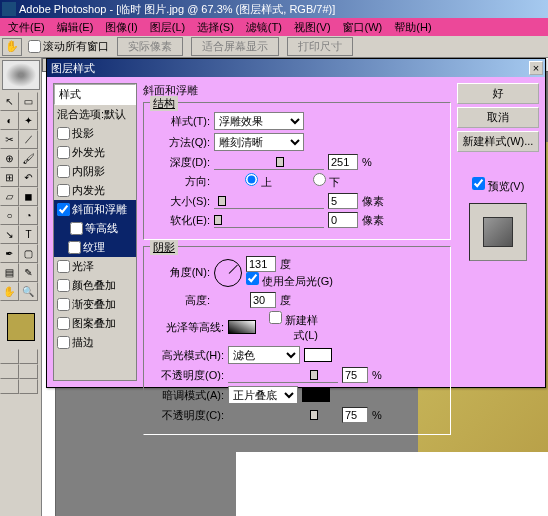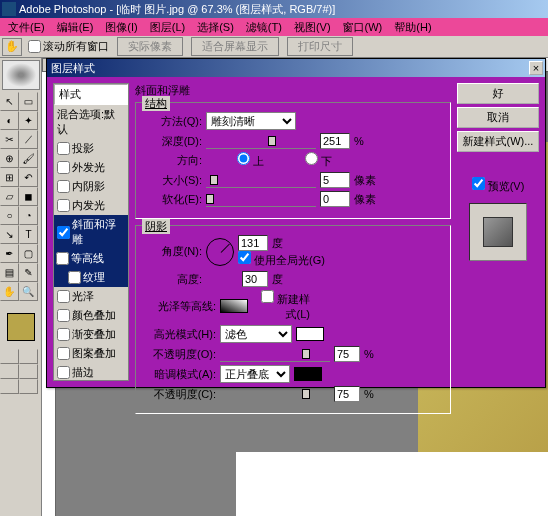--- a/index.html
+++ b/index.html
@@ -23,25 +23,25 @@
 .sep { height: 4px; }
 .mini-grid { display: flex; flex-wrap: wrap; width: 40px; margin-top: 4px; }
 .mini-grid div { width: 19px; height: 15px; border: 1px outset #d4d0c8; }
 .canvas-area { flex: 1; background: #808080; position: relative; }
 .ruler-h { position: absolute; top: 0; left: 14px; right: 0; height: 14px; background: #fff; border-bottom: 1px solid #666; }
 .ruler-v { position: absolute; top: 14px; left: 0; width: 14px; bottom: 0; background: #fff; border-right: 1px solid #666; }
 .ruler-corner { position: absolute; top: 0; left: 0; width: 14px; height: 14px; background: #d4d0c8; border: 1px solid #666; }
 .canvas-content { position: absolute; top: 14px; left: 14px; right: 0; bottom: 0; background: #808080; }
 .canvas-img { position: absolute; right: 0; top: 70px; width: 130px; height: 320px; background: linear-gradient(135deg, #d4c868, #b8a048); }
 .canvas-paper { position: absolute; top: 380px; left: 180px; width: 330px; height: 100px; background: #fff; }
-.dialog { position: absolute; top: 58px; left: 46px; width: 500px; height: 330px; background: #a21caf; border: 1px solid #000; box-shadow: 1px 1px 2px rgba(0,0,0,0.3); }
+.dialog { position: absolute; top: 58px; left: 46px; width: 500px; height: 330px; background: #f0abfc; border: 1px solid #000; box-shadow: 1px 1px 2px rgba(0,0,0,0.3); }
 .dlg-title { background: linear-gradient(to right, #0a246a, #a6caf0); height: 18px; color: #fff; display: flex; align-items: center; padding-left: 4px; justify-content: space-between; }
 .dlg-close { width: 14px; height: 14px; background: #d4d0c8; border: 1px outset #fff; color: #000; text-align: center; line-height: 12px; margin-right: 2px; }
 .dlg-body { display: flex; height: calc(100% - 18px); padding: 6px; gap: 6px; }
-.styles-list { width: 76px; border: 1px solid #808080; background: #d4d0c8; }
+.styles-list { width: 84px; border: 1px solid #808080; background: #d4d0c8; }
 .styles-list .hdr { background: #fff; border: 1px inset #fff; padding: 2px 4px; }
 .styles-list .item { padding: 2px 3px; display: flex; align-items: center; }
 .styles-list .item input { margin-right: 2px; }
 .styles-list .item.sel { background: #0a246a; color: #fff; }
 .center { flex: 1; }
 .fieldset { border: 1px solid #fff; border-top-color: #808080; border-left-color: #808080; padding: 6px 8px 8px; margin-bottom: 6px; position: relative; }
 .fieldset .legend { position: absolute; top: -7px; left: 6px; background: #d4d0c8; padding: 0 3px; text-decoration: underline; }
 .row { display: flex; align-items: center; margin: 3px 0; gap: 4px; }
 .row label { width: 58px; text-align: right; }
 .row label.w70 { width: 72px; }
@@ -165,21 +165,21 @@
           <span>内阴影</span>
         </div>
       <div class="item">
           <input type="checkbox" style="">
           <span>内发光</span>
         </div>
       <div class="item sel">
           <input type="checkbox" checked="" style="">
           <span>斜面和浮雕</span>
         </div>
-      <div class="item sel" style="padding-left:2px">
+      <div class="item sel" style="padding-left:16px">
           <input type="checkbox" style="">
           <span>等高线</span>
         </div>
       <div class="item sel" style="padding-left:14px">
           <input type="checkbox" style="">
           <span>纹理</span>
         </div>
       <div class="item">
           <input type="checkbox" style="">
           <span>光泽</span>
@@ -199,20 +199,24 @@
       <div class="item">
           <input type="checkbox" style="">
           <span>描边</span>
         </div>
     </div>
 
     <div class="center">
       <div style="margin-bottom:4px">斜面和浮雕</div>
       <div class="fieldset">
         <div class="legend">结构</div>
+        <div class="row">
+            <label>样式(T):</label>
+          <select style="width:90px"><option>浮雕效果</option></select>
+          </div>
         <div class="row">
             <label>方法(Q):</label>
           <select style="width:90px"><option>雕刻清晰</option></select>
           </div>
         <div class="row">
             <label>深度(D):</label>
           <div class="slider">
               <div class="thumb" style="left:62px"></div>
             </div>
           <input type="text" style="width: 30px;" value="251">

